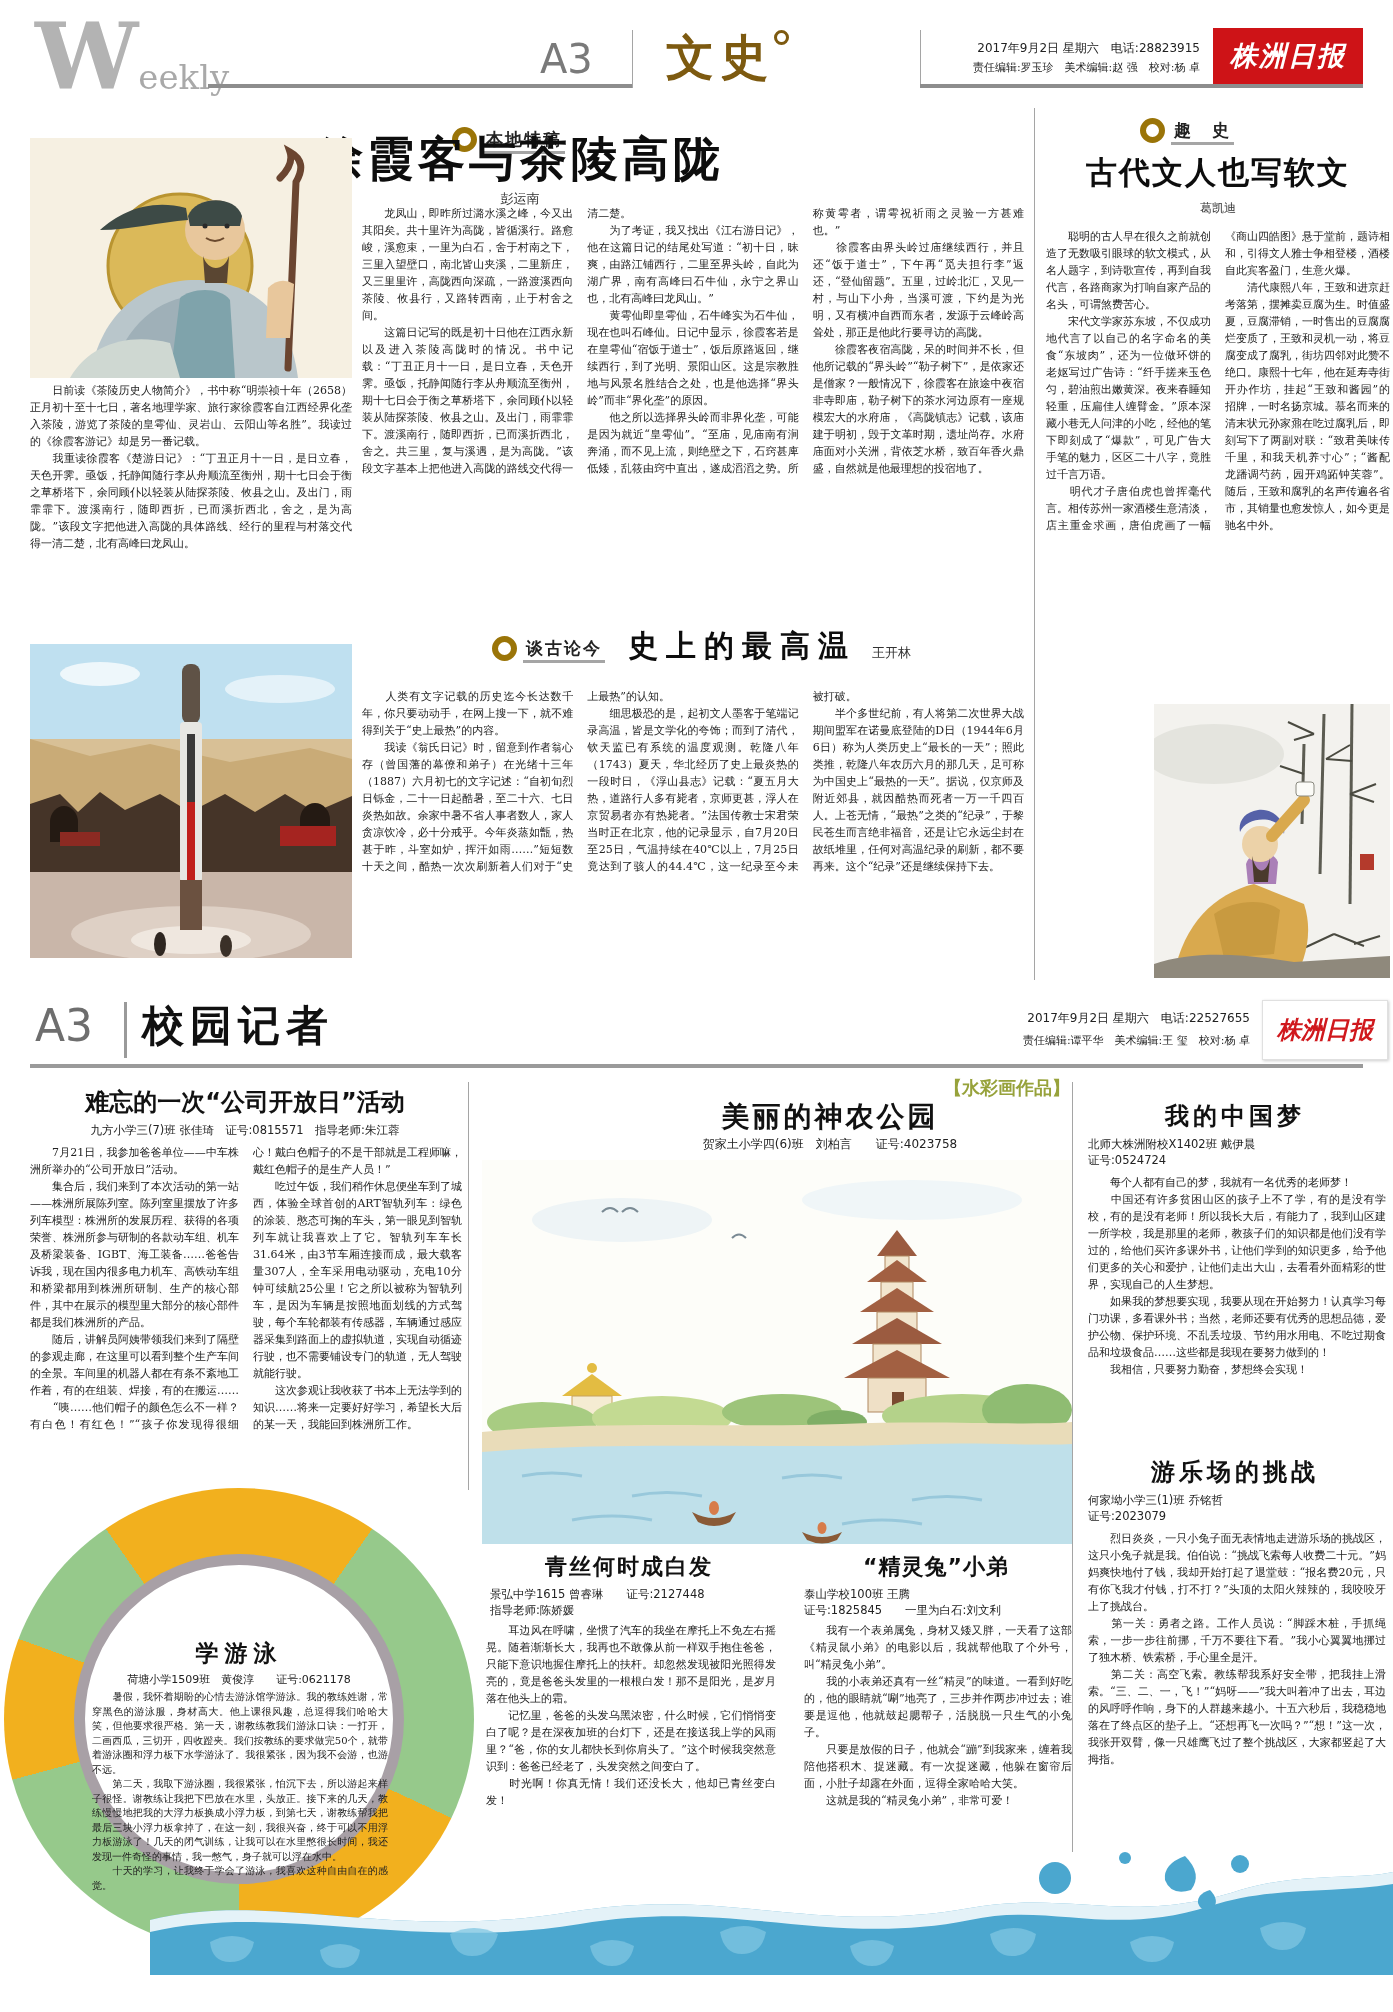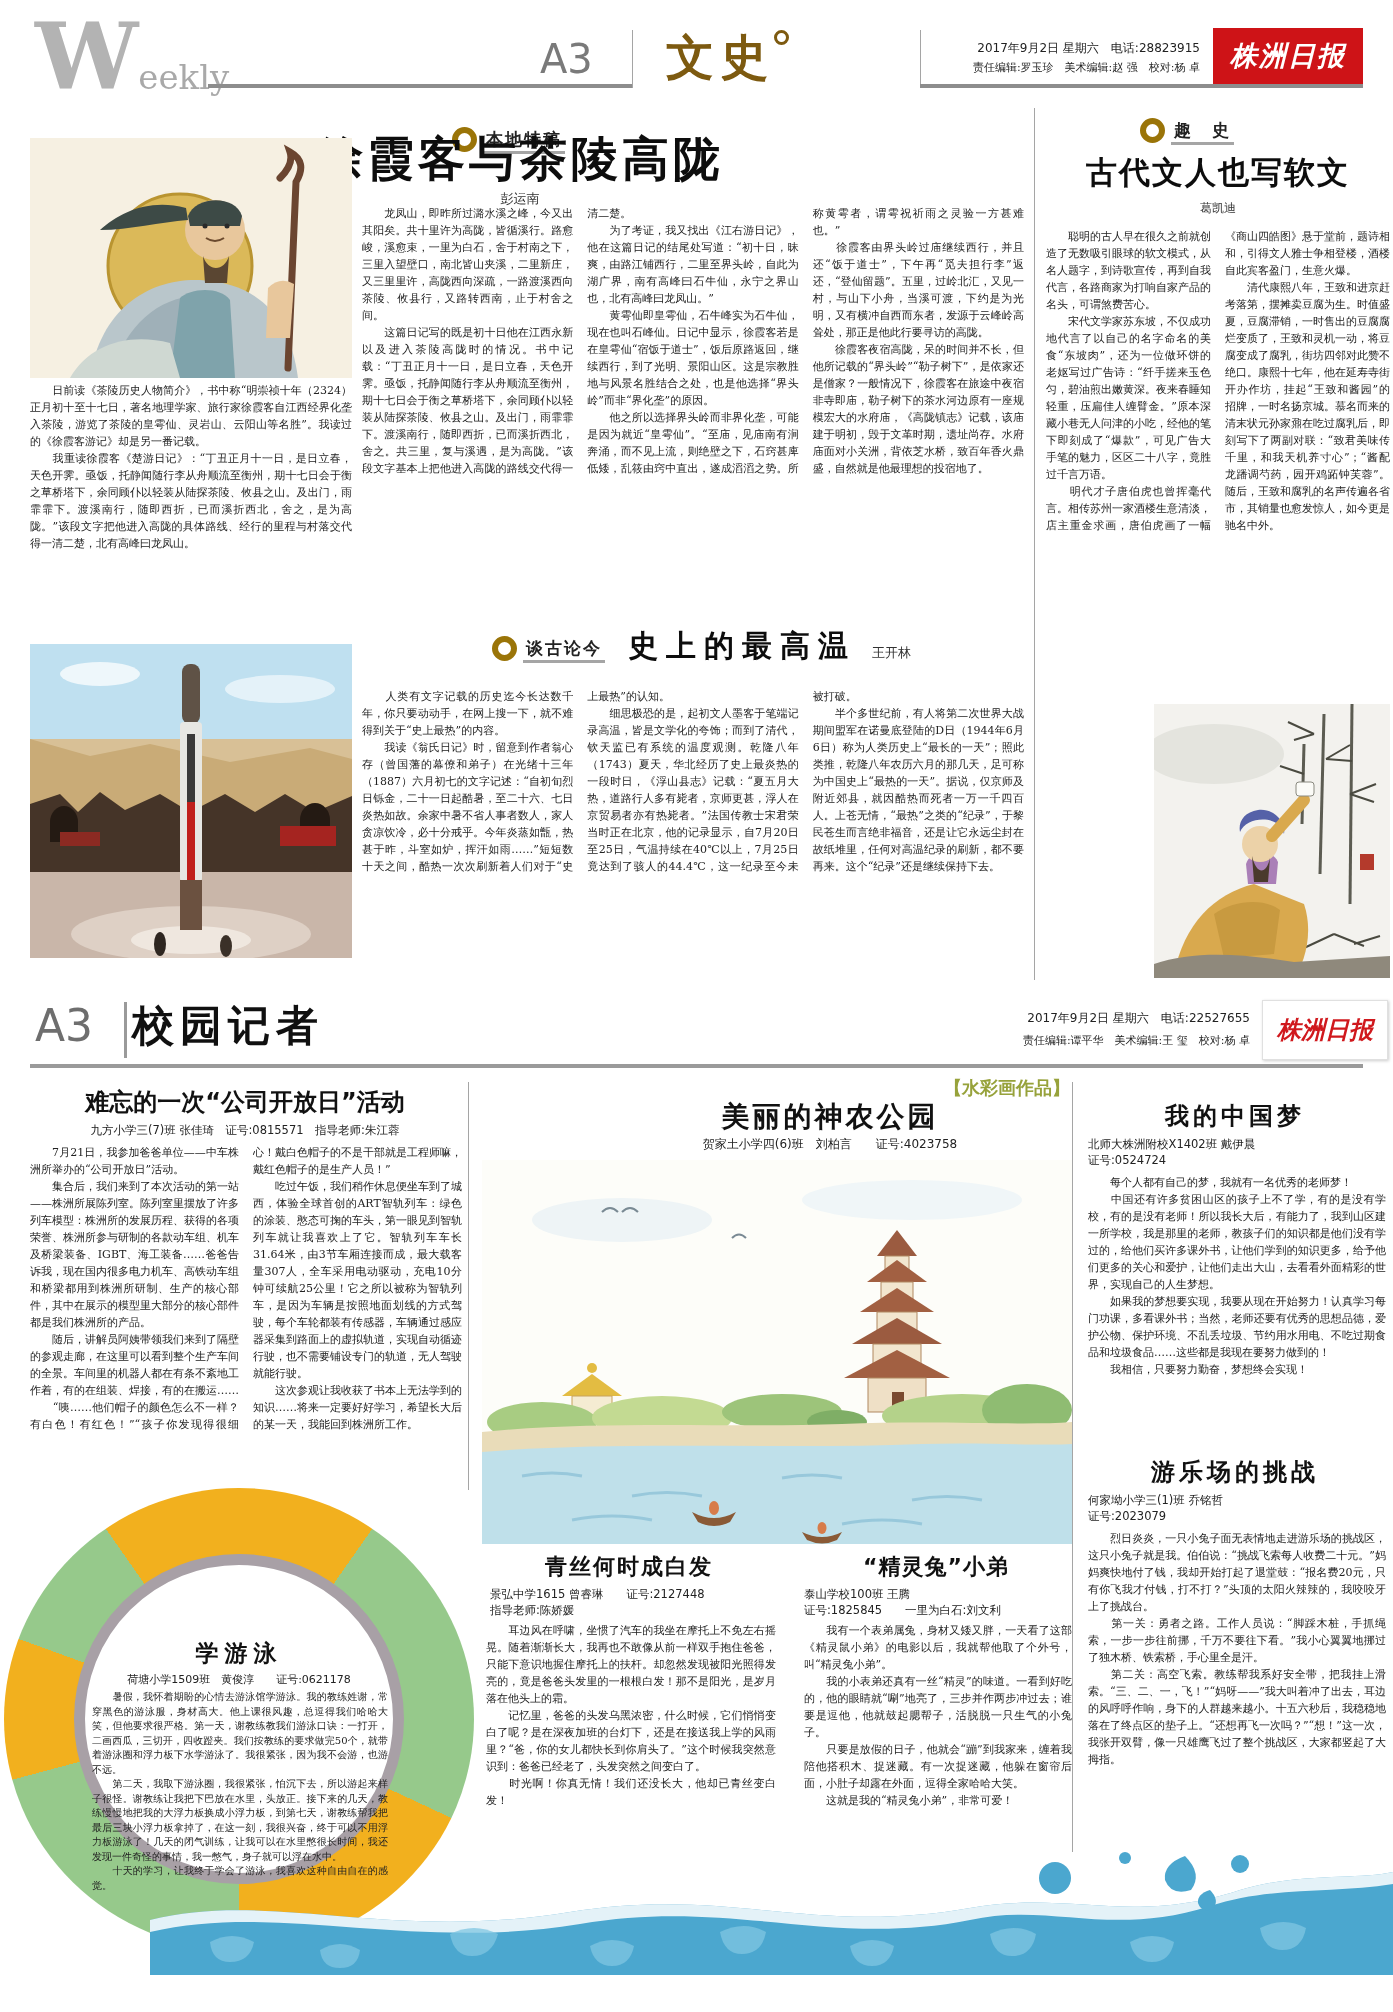--- a/index.html
+++ b/index.html
@@ -65,21 +65,21 @@
       <path d="M173 118 C178 134 194 134 199 118 L197 145 L175 145 Z" fill="#5a4632"></path>
       <path d="M176 100 q9 6 18 0" stroke="#6b4a2e" stroke-width="2" fill="none"></path>
       <circle cx="175" cy="88" r="2.5" fill="#2a2a2a"></circle>
         <circle cx="197" cy="88" r="2.5" fill="#2a2a2a"></circle>
       <path d="M250 40 q14 -14 10 -26 q18 10 6 30 L258 230" stroke="#6b4530" stroke-width="7" fill="none" stroke-linecap="round"></path>
       <path d="M238 150 q12 -12 26 -4 L260 200 L236 200 Z" fill="#e8c79c"></path>
       <path d="M40 240 C60 205 100 195 140 205 L150 240 Z" fill="#cfd8d2"></path>
     </svg>
   </div>
 
-  <div class="abs ctext" style="left:30px;top:382px;width:322px;height:258px;overflow:hidden;">　　日前读《茶陵历史人物简介》，书中称“明崇祯十年（2324）正月初十至十七日，著名地理学家、旅行家徐霞客自江西经界化垄入茶陵，游览了茶陵的皇雩仙、灵岩山、云阳山等名胜”。我读过的《徐霞客游记》却是另一番记载。
+  <div class="abs ctext" style="left:30px;top:382px;width:322px;height:258px;overflow:hidden;">　　日前读《茶陵历史人物简介》，书中称“明崇祯十年（2658）正月初十至十七日，著名地理学家、旅行家徐霞客自江西经界化垄入茶陵，游览了茶陵的皇雩仙、灵岩山、云阳山等名胜”。我读过的《徐霞客游记》却是另一番记载。
 　　我重读徐霞客《楚游日记》：“丁丑正月十一日，是日立春，天色开霁。亟饭，托静闻随行李从舟顺流至衡州，期十七日会于衡之草桥塔下，余同顾仆以轻装从陆探茶陵、攸县之山。及出门，雨霏霏下。渡溪南行，随即西折，已而溪折西北，舍之，是为高陇。”该段文字把他进入高陇的具体路线、经行的里程与村落交代得一清二楚，北有高峰曰龙凤山。</div>
 
   <div class="abs" style="left:30px;top:644px;width:322px;height:314px;">
     <svg width="322" height="314" viewBox="0 0 322 314">
       <rect width="322" height="110" fill="#bfe0f0"></rect>
       <ellipse cx="70" cy="30" rx="40" ry="12" fill="#eef7fb"></ellipse>
       <ellipse cx="250" cy="45" rx="55" ry="14" fill="#e4f2f9"></ellipse>
       <rect y="95" width="322" height="80" fill="#d8c096"></rect>
       <path d="M0 95 L60 112 L120 100 L200 118 L280 104 L322 115 L322 175 L0 175 Z" fill="#c9ab77"></path>
       <path d="M0 160 L30 150 L48 168 L70 148 L95 166 L130 150 L160 168 L195 150 L225 168 L255 150 L285 168 L322 152 L322 230 L0 230 Z" fill="#453428"></path>
@@ -152,21 +152,21 @@
       <path d="M86 128 C92 112 126 110 130 130 C132 118 120 104 104 106 C90 108 84 118 86 128 Z" fill="#5561a8"></path>
       <path d="M98 152 C102 170 112 172 116 154 L114 178 L100 178 Z" fill="#4a3a2c"></path>
       <path d="M118 132 L150 96" stroke="#d9a94e" stroke-width="12" stroke-linecap="round"></path>
       <rect x="142" y="78" width="18" height="14" rx="3" fill="#fbfbf7" stroke="#8a8a80"></rect>
       <path d="M0 260 C40 246 90 250 140 258 L236 252 L236 274 L0 274 Z" fill="#8f897c"></path>
     </svg>
   </div>
 
   <div class="abs" style="left:35px;top:1000px;font-size:44px;color:#6e6e6e;font-family:'DejaVu Sans',sans-serif;">A3</div>
   <div class="abs" style="left:124px;top:1002px;width:3px;height:56px;background:#9a9a9a;"></div>
-  <div class="abs" style="left:132px;top:998px;font-size:42px;font-weight:900;letter-spacing:6px;color:#101010;font-family:'DejaVu Sans',sans-serif;">校园记者</div>
+  <div class="abs" style="left:142px;top:998px;font-size:42px;font-weight:900;letter-spacing:6px;color:#101010;font-family:'DejaVu Sans',sans-serif;">校园记者</div>
   <div class="abs" style="left:960px;top:1010px;width:290px;text-align:right;font-family:'DejaVu Sans',sans-serif;">
     <div style="font-size:12px;color:#222;">2017年9月2日 星期六　电话:22527655</div>
     <div style="font-size:11px;color:#222;margin-top:6px;">责任编辑:谭平华　美术编辑:王 玺　校对:杨 卓</div>
   </div>
   <div class="abs" style="left:1262px;top:1000px;width:124px;height:58px;border:1px solid #e0e0e0;box-shadow:1px 1px 3px #ccc;display:flex;align-items:center;justify-content:center;background:#fff;">
     <span style="color:#d0181d;font-size:24px;font-weight:bold;font-style:italic;">株洲日报</span>
   </div>
   <div class="abs" style="left:30px;top:1064px;width:1333px;height:4px;background:#9a9a9a;"></div>
 
   <div class="abs vline" style="left:468px;top:1082px;height:408px;"></div>

